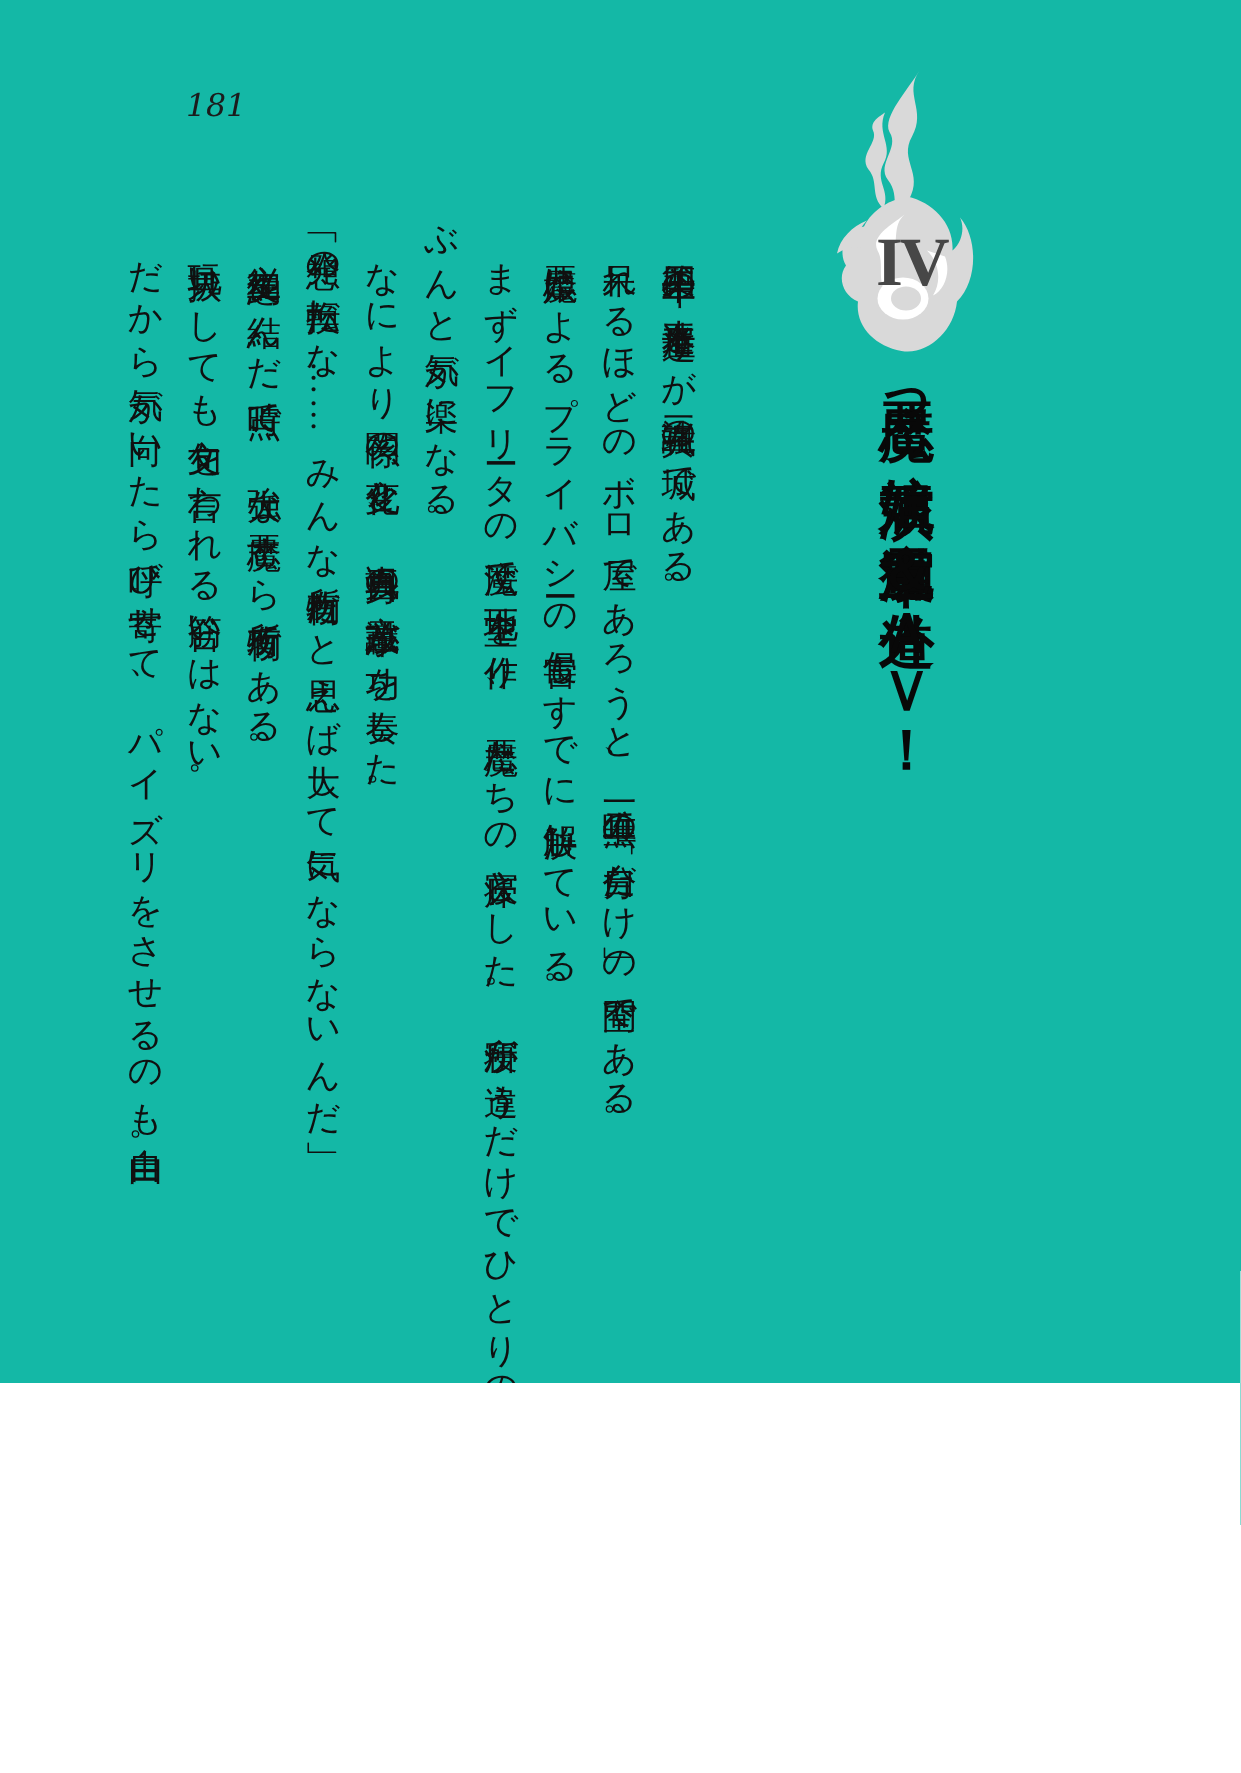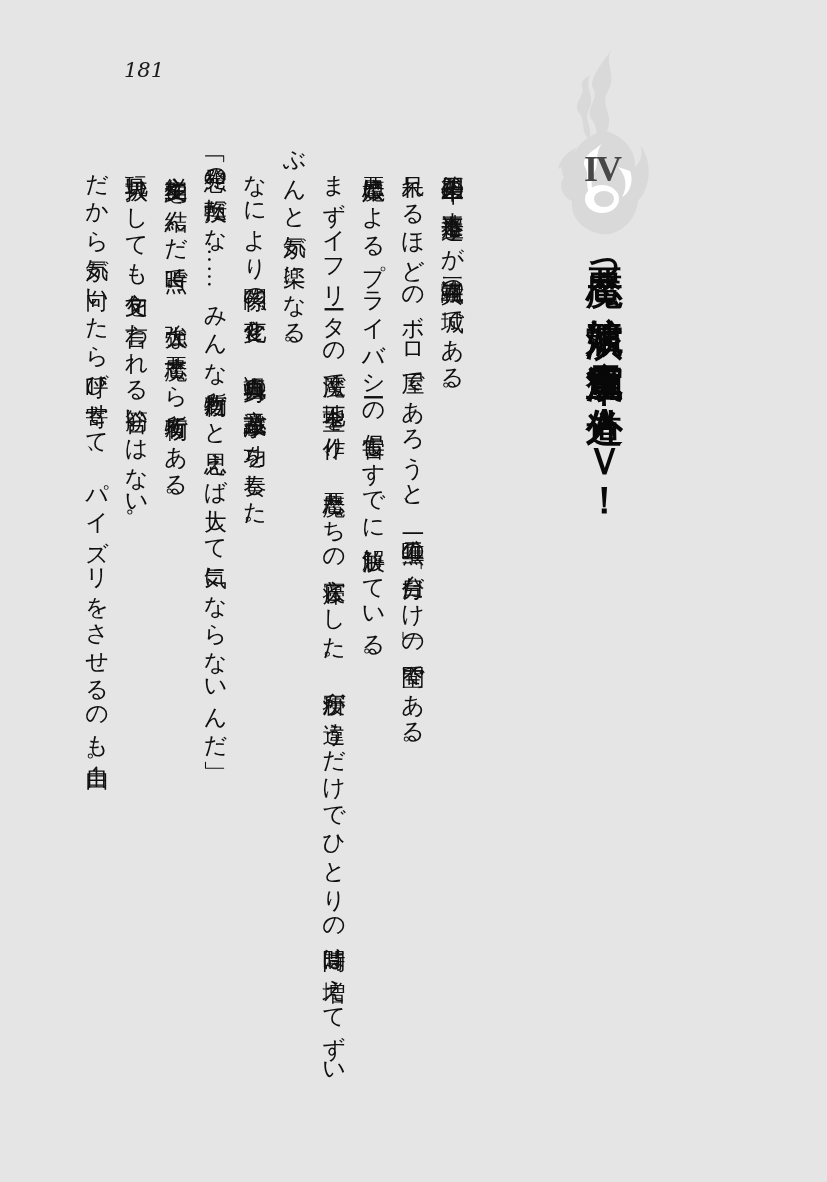--- a/index.html
+++ b/index.html
@@ -1,20 +1,20 @@
 <!DOCTYPE html>
 <html><head>
 <meta charset="utf-8">
 <style>
   html, body { margin: 0; padding: 0; background: #ffffff; }
   .page {
     position: relative;
     width: 827px;
-    height: 1182px;
-    background: #e5e5e5;
+    height: 922px;
+    background: #14b8a6;
     overflow: hidden;
   }
   .page-number {
     position: absolute;
     left: 124px;
     top: 58px;
     font-family: "DejaVu Serif", "Liberation Serif", serif;
     font-style: italic;
     font-size: 21px;
     color: #1c1c1c;
@@ -25,21 +25,21 @@
     top: 46px;
     width: 96px;
     height: 202px;
   }
   .numeral {
     position: absolute;
     left: 584px;
     top: 148px;
     font-family: "Liberation Serif", "DejaVu Serif", serif;
     font-weight: bold;
-    font-size: 36px;
+    font-size: 46px;
     color: #474747;
     letter-spacing: -2px;
   }
   .chapter-title {
     position: absolute;
     left: 579px;
     top: 238px;
     writing-mode: vertical-rl;
     text-orientation: mixed;
     font-family: "DejaVu Sans", "Liberation Sans", sans-serif;

